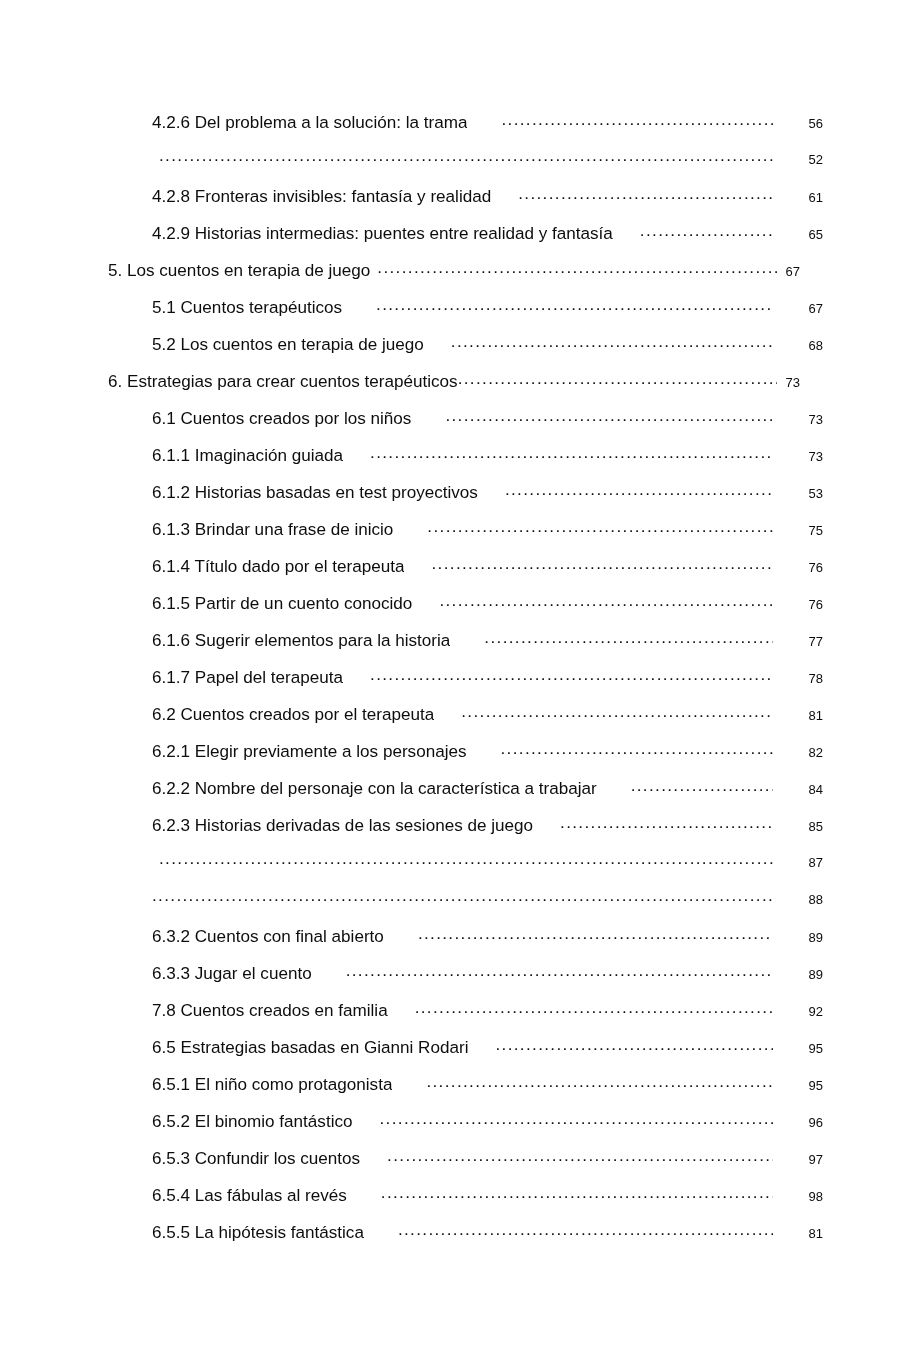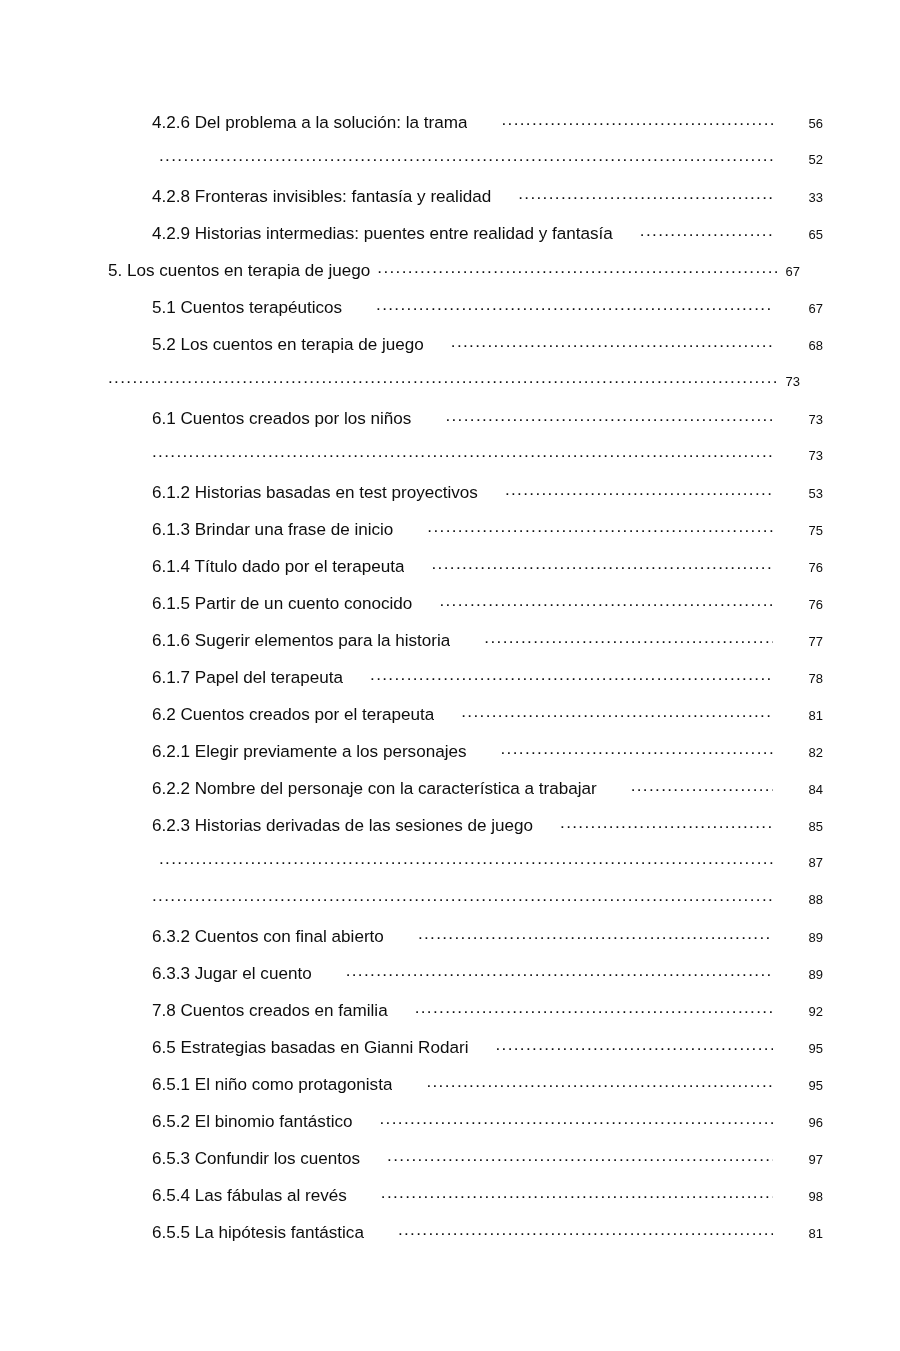--- a/index.html
+++ b/index.html
@@ -98,21 +98,21 @@
         <span class="leader gap-pre"></span>
         <span class="page-num">56</span>
       </div>
       <div class="toc-entry lvl2">
         <span class="leader gap-pre"></span>
         <span class="page-num">52</span>
       </div>
       <div class="toc-entry lvl2">
         <span class="entry-text">4.2.8 Fronteras invisibles: fantasía y realidad</span>
         <span class="leader"></span>
-        <span class="page-num">33</span>
+        <span class="page-num">61</span>
       </div>
       <div class="toc-entry lvl2">
         <span class="entry-text">4.2.9 Historias intermedias: puentes entre realidad y fantasía</span>
         <span class="leader"></span>
         <span class="page-num">65</span>
       </div>
       <div class="toc-entry">
         <span class="entry-text">5. Los cuentos en terapia de juego</span>
         <span class="leader gap-pre"></span>
         <span class="page-num">67</span>
@@ -121,29 +121,31 @@
         <span class="entry-text">5.1 Cuentos terapéuticos</span>
         <span class="leader gap-pre"></span>
         <span class="page-num">67</span>
       </div>
       <div class="toc-entry lvl2">
         <span class="entry-text">5.2 Los cuentos en terapia de juego</span>
         <span class="leader"></span>
         <span class="page-num">68</span>
       </div>
       <div class="toc-entry">
+        <span class="entry-text">6. Estrategias para crear cuentos terapéuticos</span>
         <span class="leader"></span>
         <span class="page-num">73</span>
       </div>
       <div class="toc-entry lvl2">
         <span class="entry-text">6.1 Cuentos creados por los niños</span>
         <span class="leader gap-pre"></span>
         <span class="page-num">73</span>
       </div>
       <div class="toc-entry lvl2">
+        <span class="entry-text">6.1.1 Imaginación guiada</span>
         <span class="leader"></span>
         <span class="page-num">73</span>
       </div>
       <div class="toc-entry lvl2">
         <span class="entry-text">6.1.2 Historias basadas en test proyectivos</span>
         <span class="leader"></span>
         <span class="page-num">53</span>
       </div>
       <div class="toc-entry lvl2">
         <span class="entry-text">6.1.3 Brindar una frase de inicio</span>

